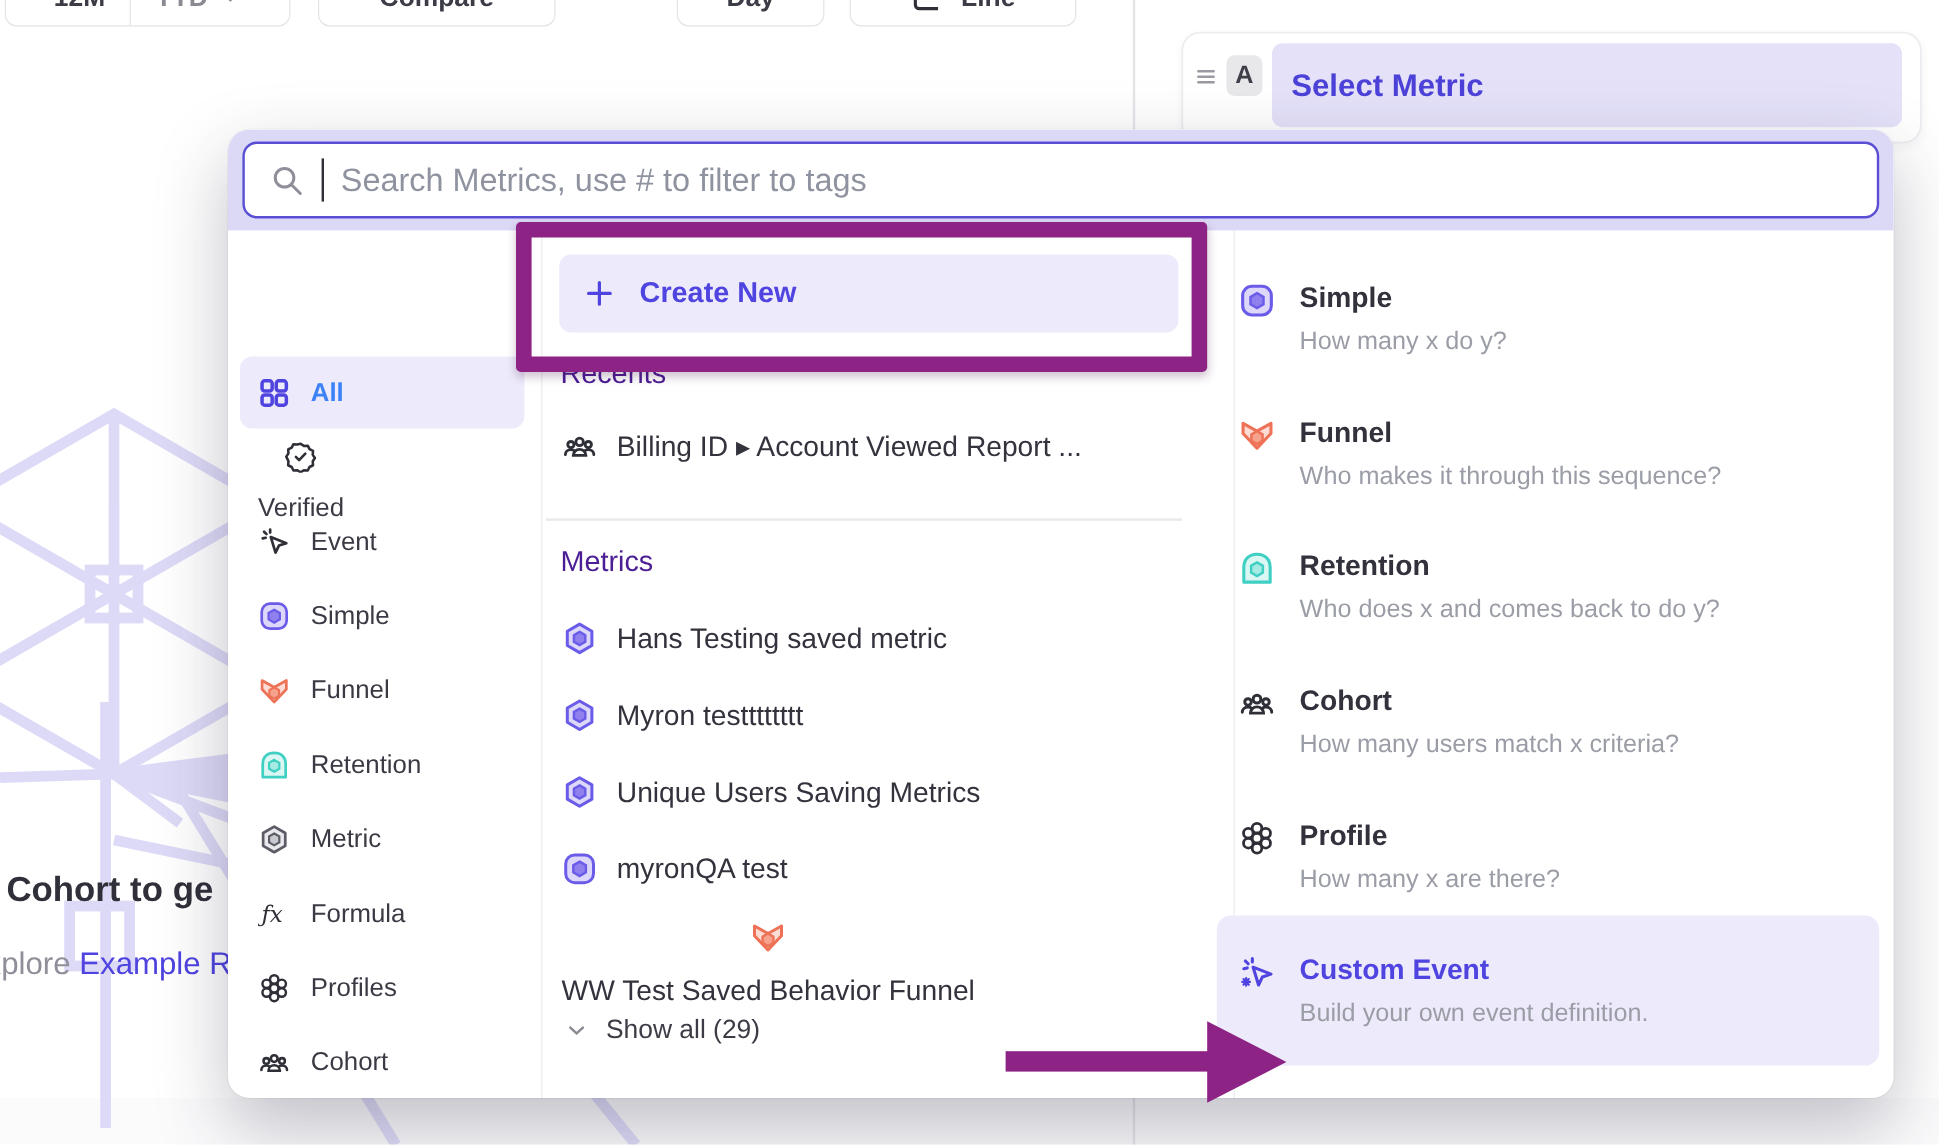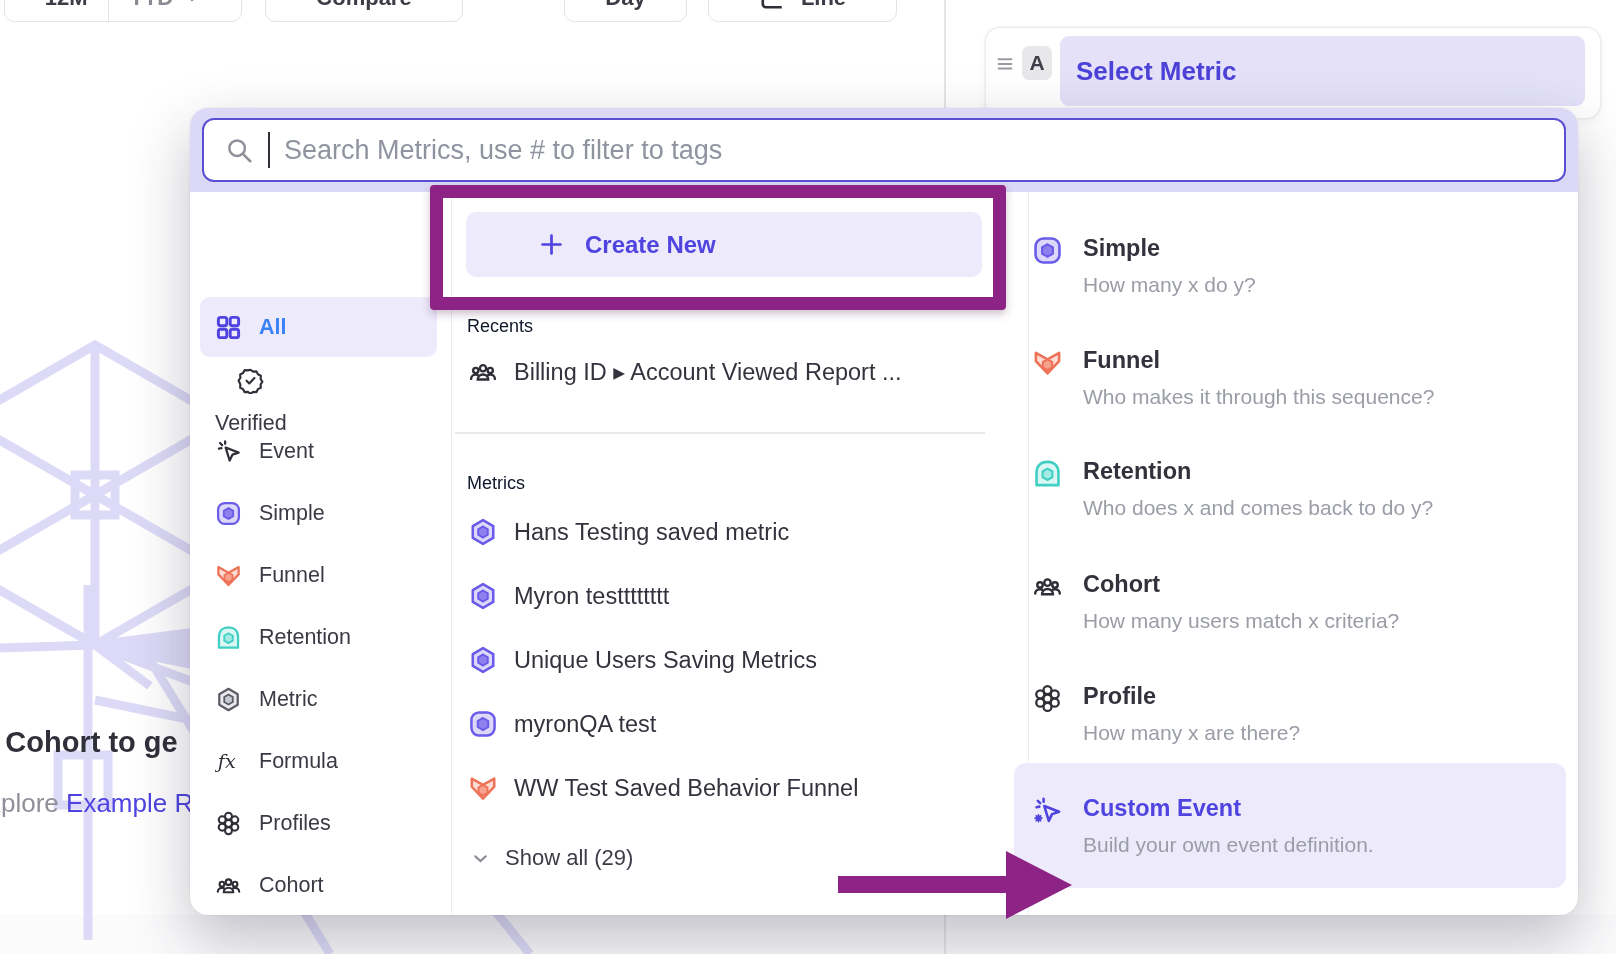--- a/index.html
+++ b/index.html
@@ -40,24 +40,24 @@
   #search-ph{font-size:27px;color:#8f93a0;}
   
   #side{position:absolute;left:0;top:84px;bottom:0;width:262px;border-right:1.5px solid #ececf0;box-sizing:border-box;}
   .srow{position:absolute;left:25px;height:44px;display:flex;align-items:center;gap:17px;}
   .srow svg{width:27px;height:27px;flex:0 0 27px;}
   .slabel{font-size:21.5px;font-weight:500;color:#3a3a44;white-space:nowrap;}
   #side-selected{position:absolute;left:10px;top:105px;width:237px;height:60px;background:#edeafb;border-radius:10px;}
   .sel .slabel{color:#3b82f6;font-weight:600;}
   
   #create-btn{position:absolute;left:276px;top:104px;width:516px;height:65px;background:#edeafb;border-radius:10px;
-              display:flex;align-items:center;padding-left:72px;gap:20px;box-sizing:border-box;
+              display:flex;align-items:center;padding-left:20px;gap:20px;box-sizing:border-box;
               font-size:24px;font-weight:600;color:#4f44e0;}
   #create-btn svg{width:27px;height:27px;}
-  .sect-label{position:absolute;left:277px;font-size:18px;color:#0f172a;margin-top:18px;}
+  .sect-label{position:absolute;left:277px;font-size:24px;color:#4c1d95;}
   .mrow{position:absolute;left:278px;height:44px;display:flex;align-items:center;gap:16px;}
   .mrow svg{width:30px;height:30px;flex:0 0 30px;}
   .mlabel{font-size:23.5px;font-weight:500;color:#33333d;white-space:nowrap;}
   #mid-divider{position:absolute;left:265px;top:324px;width:530px;height:1.5px;background:#e9e9ed;}
   #showall{position:absolute;left:280px;top:732px;height:36px;display:flex;align-items:center;gap:14px;}
   #showall svg{width:21px;height:21px;}
   #showall span{font-size:22px;font-weight:500;color:#3c3c46;}
   
   #typecol{position:absolute;left:838px;top:84px;bottom:0;width:550px;border-left:1.5px solid #ececf0;box-sizing:border-box;}
   .trow{position:absolute;left:842px;width:530px;}
@@ -287,21 +287,21 @@
         </svg>
       <span class="mlabel">Unique Users Saving Metrics</span>
     </div>
     <div class="mrow" style="top:594px;">
       <svg viewBox="0 0 24 24">
           <rect x="2.75" y="2.75" width="18.5" height="18.5" rx="6" fill="#ddd8fa" stroke="#6a5be8" stroke-width="2"></rect>
           <polygon points="12,7.2 16.2,9.6 16.2,14.4 12,16.8 7.8,14.4 7.8,9.6" fill="#8f80ee" stroke="#6a5be8" stroke-width="1.6"></polygon>
         </svg>
       <span class="mlabel">myronQA test</span>
     </div>
-    <div class="mrow" style="top:658px;">
+    <div class="mrow" style="top:658px;flex-direction:column;">
       <svg viewBox="0 0 24 24">
           <path d="M3 4.5 L12 9.5 L21 4.5 L21 11 L12 20.5 L3 11 Z" fill="#fcdcd4" stroke="#ee7257" stroke-width="2" stroke-linejoin="round"></path>
           <polygon points="12,9.5 15.6,11.6 15.6,15.8 12,17.9 8.4,15.8 8.4,11.6" fill="#f6a28d" stroke="#ee7257" stroke-width="1.6"></polygon>
         </svg>
       <span class="mlabel">WW Test Saved Behavior Funnel</span>
     </div>
 
     <div id="showall">
       <svg viewBox="0 0 24 24" fill="none" stroke="#8a8a93" stroke-width="2.4" stroke-linecap="round">
           <path d="M6 9.5l6 5.5 6-5.5"></path>

